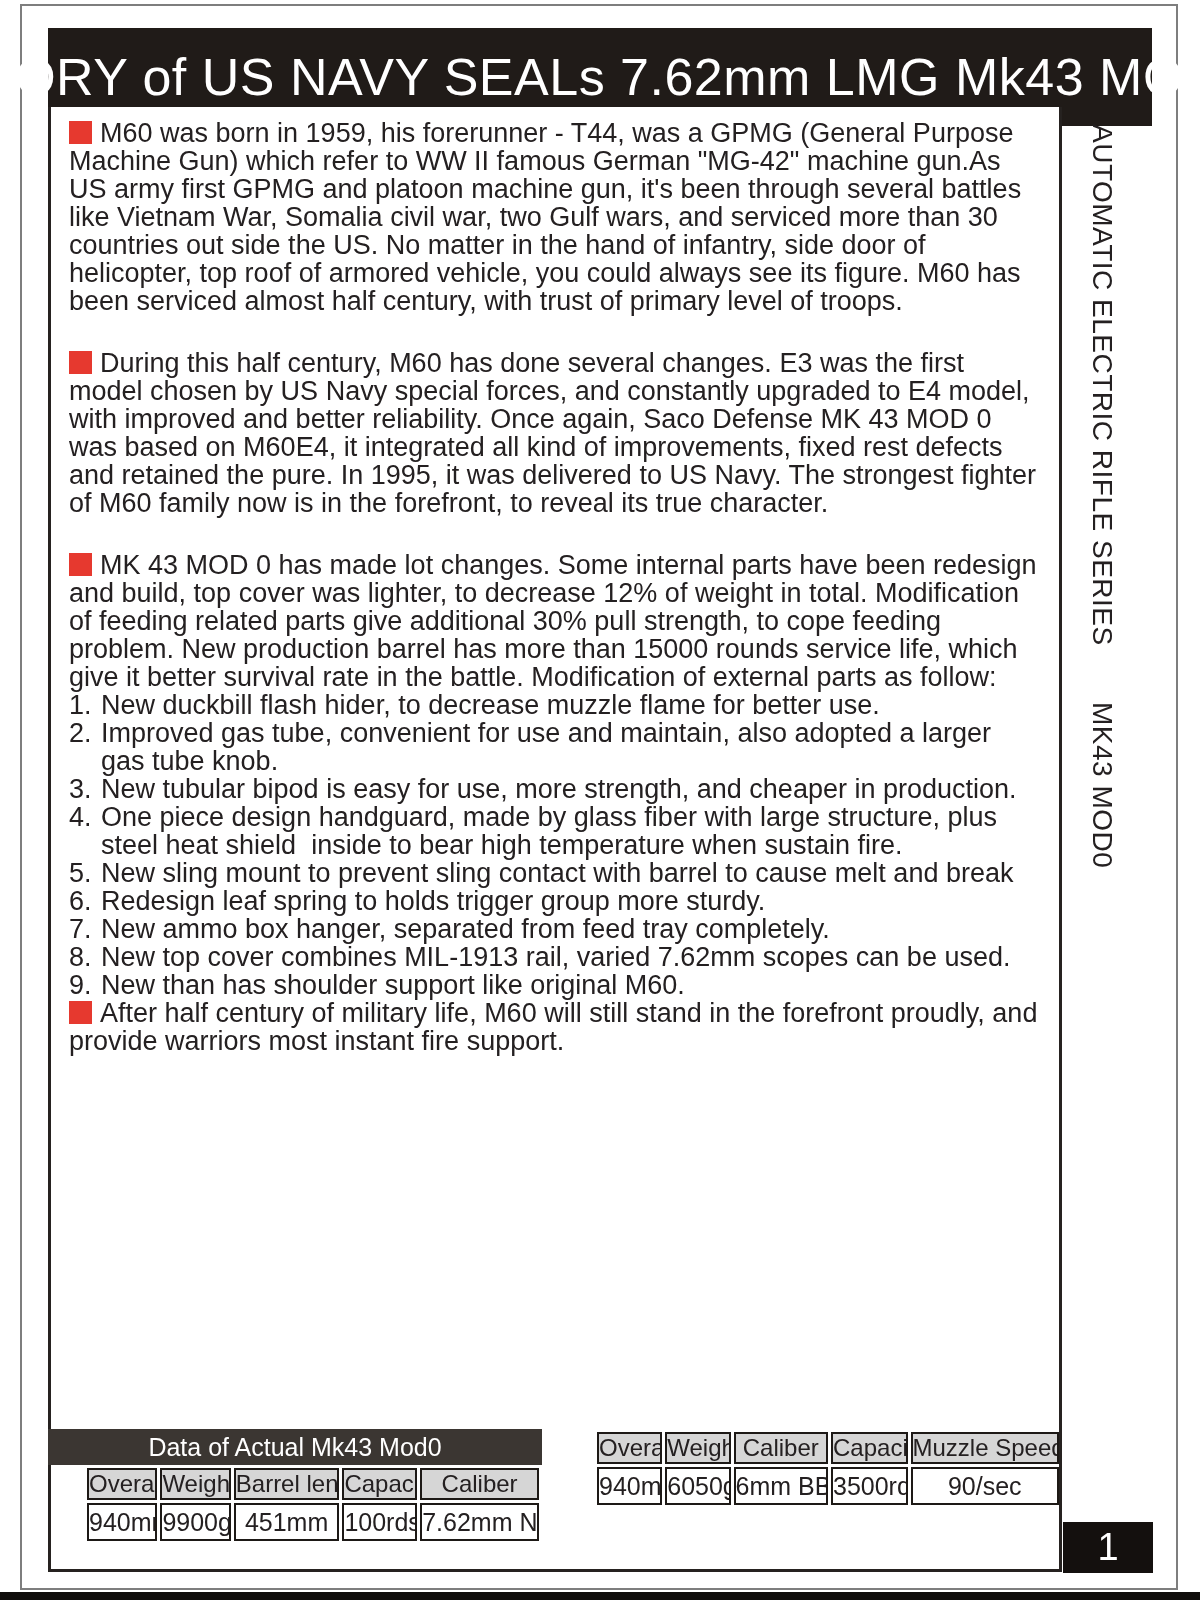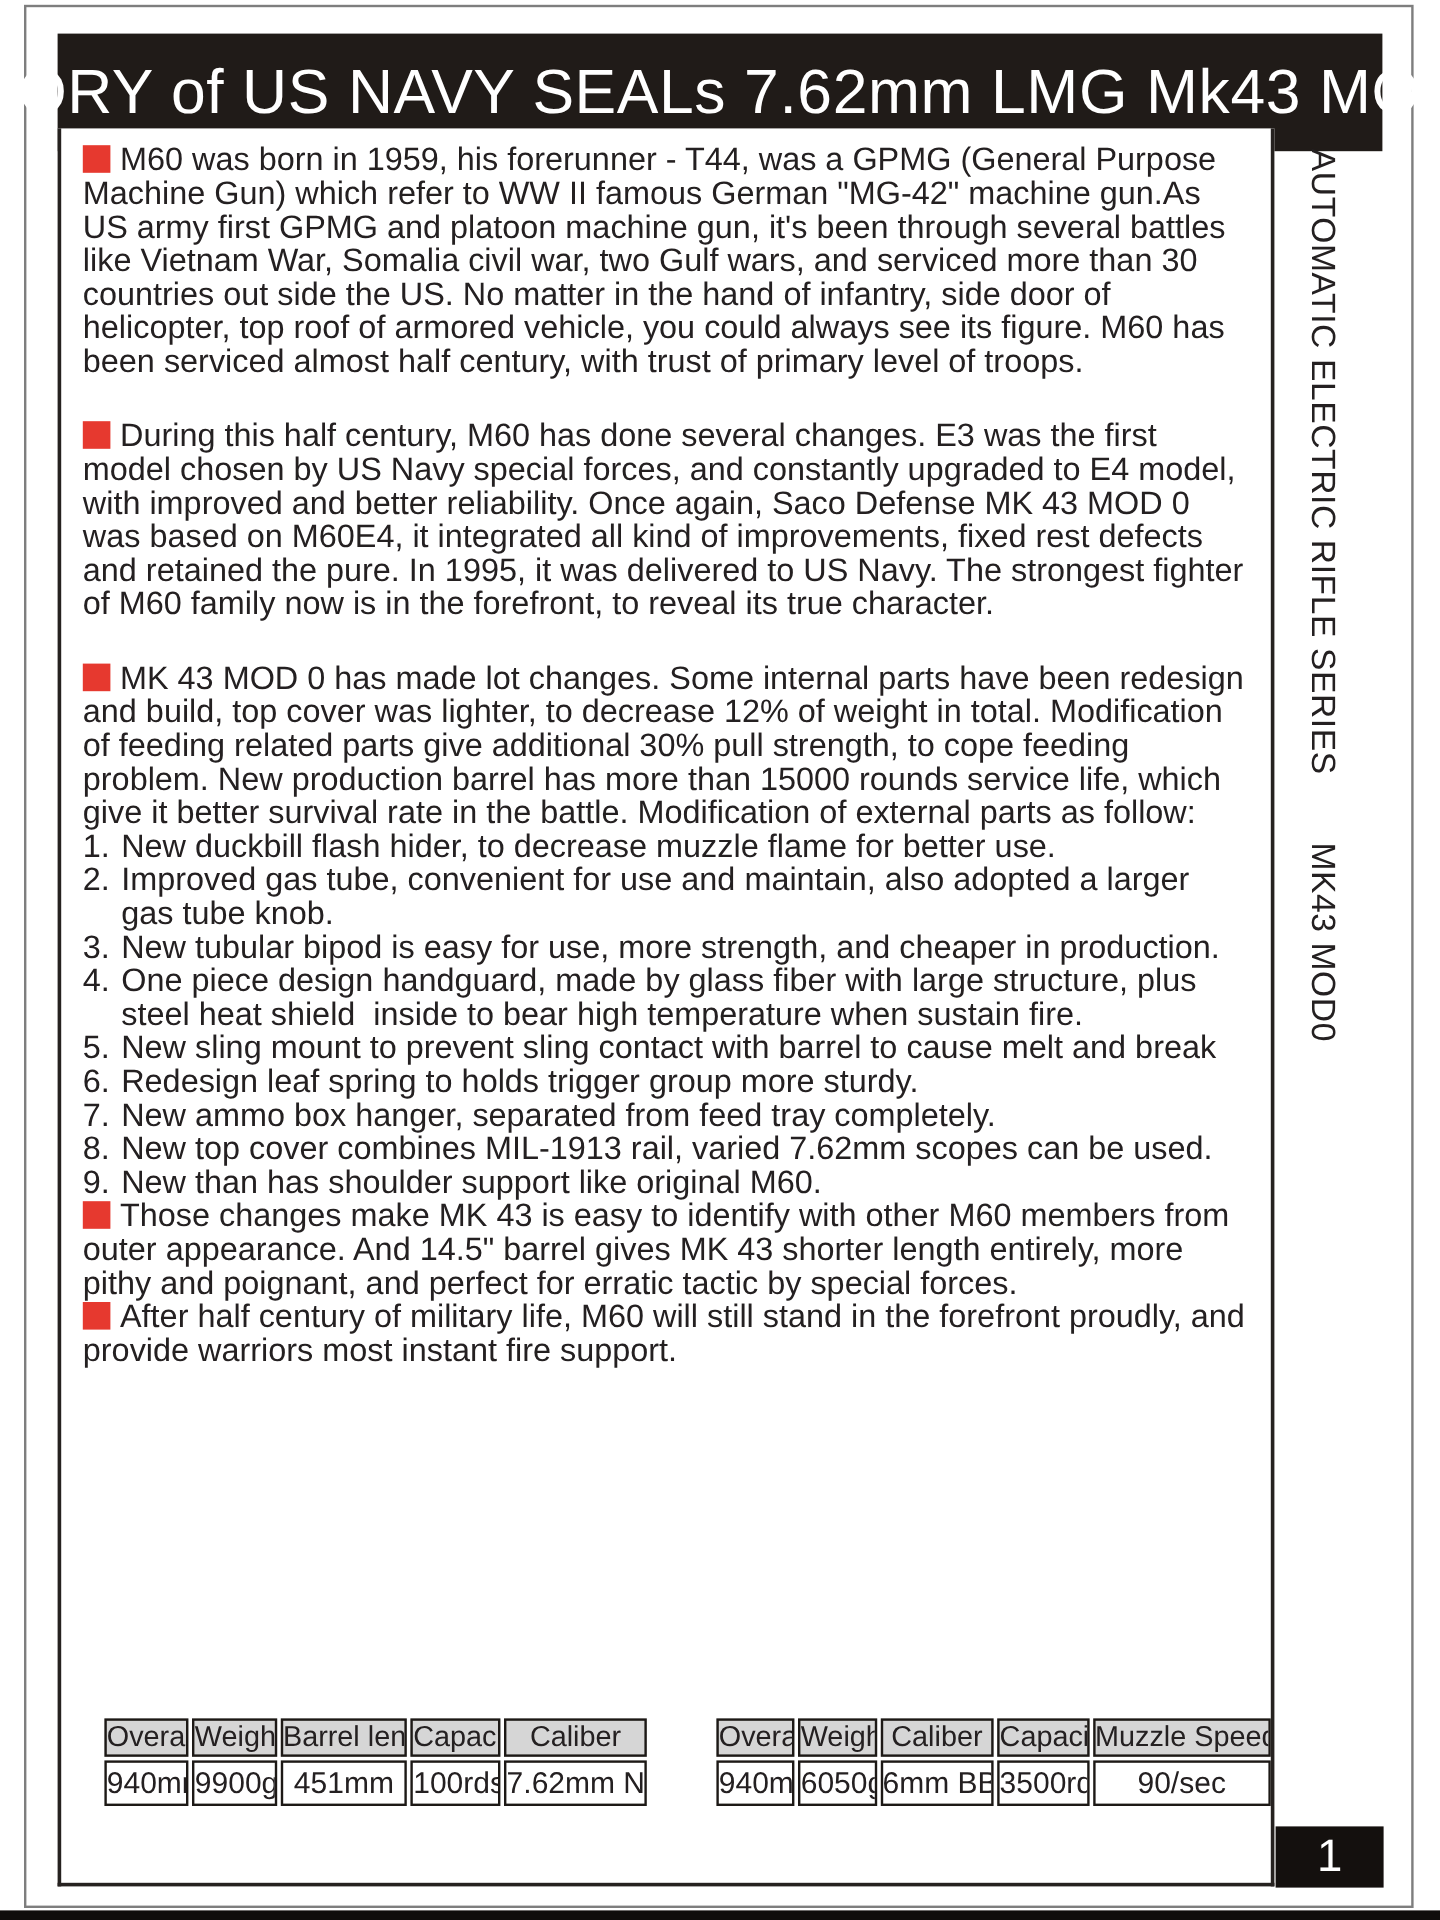--- a/index.html
+++ b/index.html
@@ -122,31 +122,31 @@
       <div class="row">
           <span class="num">8.</span>
           <span class="txt">New top cover combines MIL-1913 rail, varied 7.62mm scopes can be used.</span>
         </div>
       <div class="row">
           <span class="num">9.</span>
           <span class="txt">New than has shoulder support like original M60.</span>
         </div>
     </div>
 
-    <div class="para tight"><span class="red-square"></span><span class="ptext">Those changes make MK 43 is easy to identify with other M60 members from outer appearance. And 14.5" barrel gives MK 43 shorter length entirely, more pithy and poignant, and perfect for erratic tactic by special forces.</span></div>
 
     <div class="para tight"><span class="red-square"></span><span class="ptext">After half century of military life, M60 will still stand in the forefront proudly, and provide warriors most instant fire support.</span></div>
 
   </div>
 </div>
 
 <div class="sidebar-series">AUTOMATIC ELECTRIC RIFLE SERIES</div>
 <div class="sidebar-model">MK43 MOD0</div>
 
 <div class="data-table dt-left">
+  <div class="dt-title">Data of Actual Mk43 Mod0</div>
   <table>
     <colgroup>
         <col style="width:16%">
         <col style="width:16%">
         <col style="width:24%">
         <col style="width:17%">
         <col style="width:27%">
       </colgroup>
     <tbody>
         <tr>

